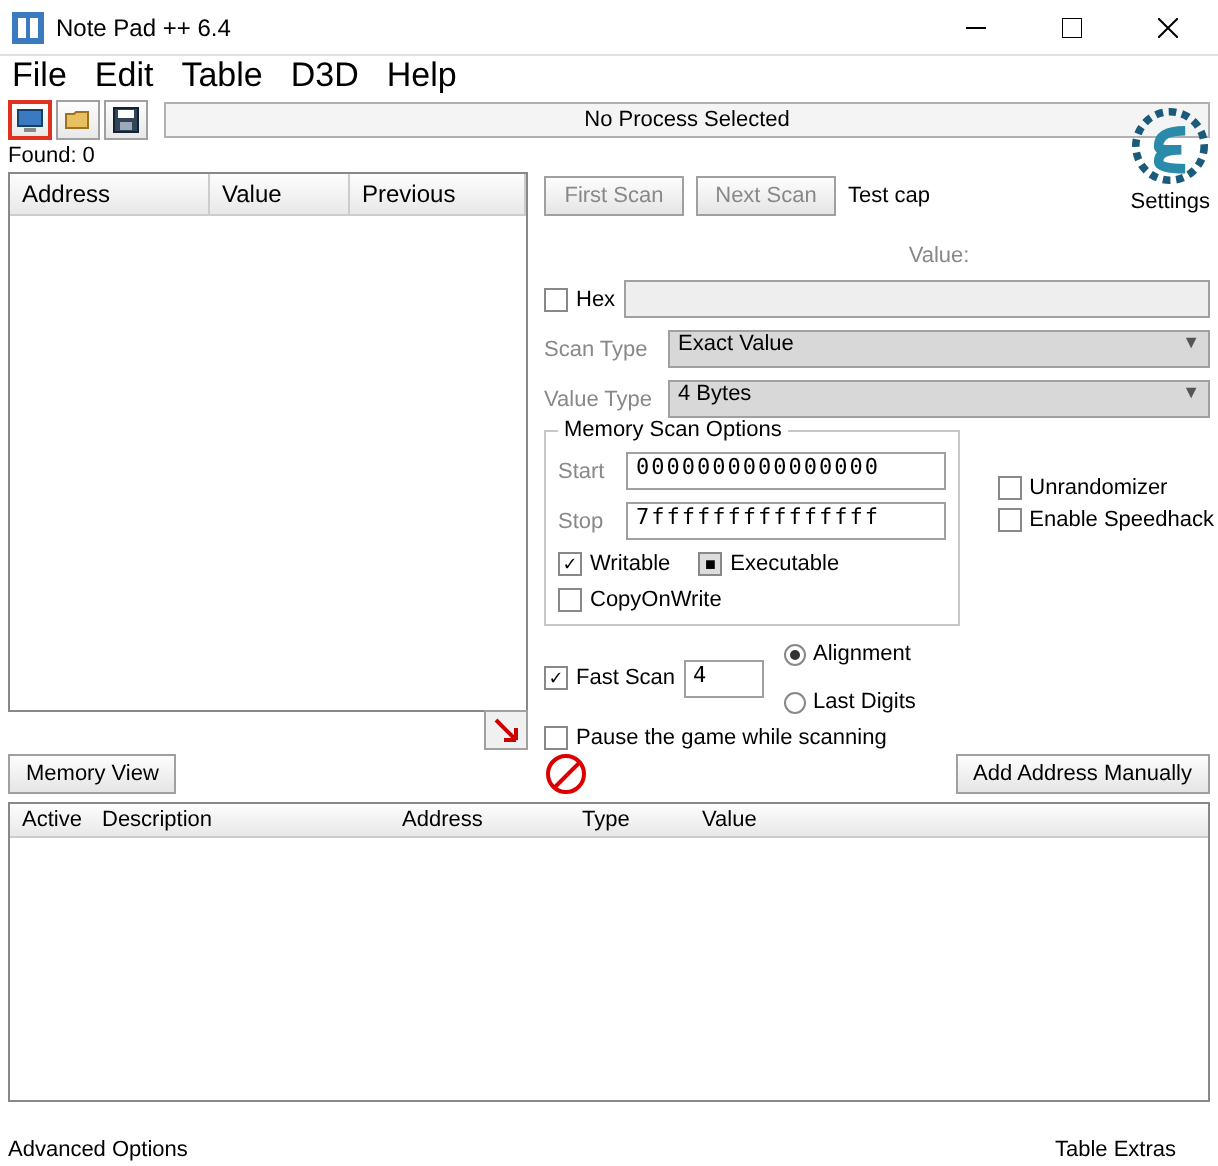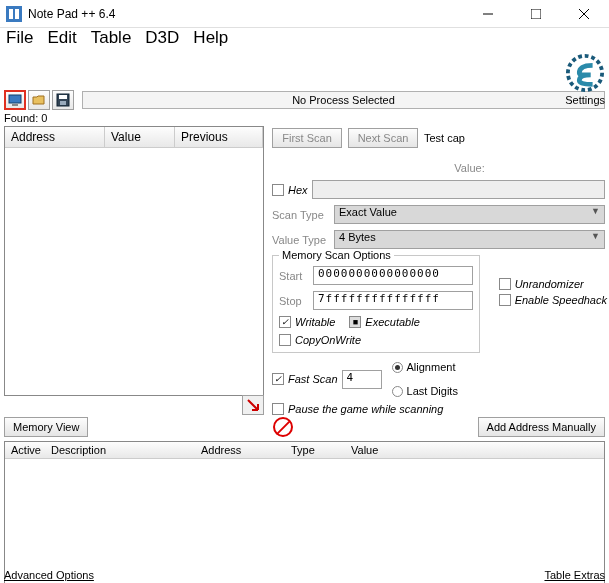--- a/index.html
+++ b/index.html
@@ -7,21 +7,21 @@
 
 .titlebar { height: 28px; display: flex; align-items: center; padding: 0 6px; border-bottom: 1px solid #e0e0e0; }
 .titlebar-icon { width: 16px; height: 16px; margin-right: 6px; }
 .titlebar-title { flex: 1; font-size: 12px; }
 .titlebar-btns { display: flex; gap: 18px; margin-right: 4px; }
 .titlebar-btn { width: 30px; height: 20px; display:flex; align-items:center; justify-content:center; color:#333; }
 
 .menubar { height: 20px; display: flex; align-items: center; padding: 0 6px; gap: 14px; }
 .menubar span { font-size: 17px; }
 
-.toolbar-row { height: 24px; display:flex; align-items:center; padding: 2px 4px; gap: 2px; margin-top: 40px; }
+.toolbar-row { height: 24px; display:flex; align-items:center; padding: 2px 4px; gap: 2px; }
 .tool-btn { width: 22px; height: 20px; border: 1px solid #a0a0a0; background: linear-gradient(#fdfdfd,#e8e8e8); display:flex; align-items:center; justify-content:center; }
 .tool-btn.highlighted { border: 2px solid #e03020; }
 .progress-area { flex:1; margin-left: 6px; height: 18px; border: 1px solid #b0b0b0; background: #f4f4f4; position:relative; display:flex; align-items:center; justify-content:center; }
 .progress-area span { font-size: 11px; color:#000; }
 
 .found-row { padding: 0 4px; font-size: 11px; }
 
 .main-area { display:flex; padding: 2px 4px; gap: 4px; }
 .left-panel { width: 260px; }
 .results-table { border: 1px solid #888; height: 270px; background:#fff; }
@@ -33,21 +33,21 @@
 .btn { border:1px solid #a0a0a0; background: linear-gradient(#fdfdfd,#e5e5e5); padding: 3px 8px; font-size:11px; text-align:center; }
 .btn.disabled { color:#888; }
 .scan-btns { display:flex; gap:6px; align-items:center; }
 .lbl { color:#888; font-size:11px; }
 .field-row { display:flex; align-items:center; gap:4px; margin-top:6px; }
 .combo { border:1px solid #a0a0a0; background:#d8d8d8; height:19px; flex:1; display:flex; align-items:flex-start; padding:0 4px; justify-content:space-between; }
 .combo .chev { font-size:9px; color:#555; }
 .text-input { border:1px solid #a0a0a0; background:#fff; height:19px; flex:1; padding:0 4px; font-family: monospace; font-size:11px; letter-spacing:1px; }
 .group-box { border:1px solid #c8c8c8; padding: 4px 6px 6px 6px; margin-top:6px; position:relative; }
 .group-box .legend { position:absolute; top:-7px; left:6px; background:#fff; padding:0 3px; font-size:11px; }
-.chk { display:flex; align-items:center; gap:4px; font-size:11px;font-style:italic; }
+.chk { display:flex; align-items:center; gap:4px; font-size:11px; }
 .chk .box { width:12px; height:12px; border:1px solid #888; background:#fff; display:flex; align-items:center; justify-content:center; font-size:9px; line-height:1; }
 .radio-col { display:flex; flex-direction:column; gap:12px; }
 .radio { display:flex; align-items:center; gap:4px; font-size:11px; }
 .radio .circ { width:11px; height:11px; border:1px solid #888; border-radius:50%; display:flex; align-items:center; justify-content:center; }
 .radio .dot { width:5px; height:5px; background:#333; border-radius:50%; }
 
 .logo-area { position:absolute; top:54px; right:4px; text-align:center; }
 .logo-svg { width:38px; height:38px; }
 .logo-lbl { font-size:11px; }
 
@@ -56,21 +56,21 @@
 .mid-bar { display:flex; align-items:center; padding: 2px 4px; gap: 40px; }
 .mid-bar .btn { font-size:11px; }
 .forbidden { width:20px; height:20px; border:2px solid #d00; border-radius:50%; position:relative; }
 .forbidden::after { content:""; position:absolute; width:18px; height:2px; background:#d00; top:8px; left:-1px; transform:rotate(-45deg); }
 
 .bottom-table { border:1px solid #888; height:150px; margin: 2px 4px; background:#fff; }
 .bottom-header { display:flex; background: linear-gradient(#fdfdfd,#e8e8e8); border-bottom:1px solid #ccc; }
 .bottom-header .bcol { padding:2px 6px; font-size:11px; }
 .bcol-active{width:40px;} .bcol-desc{width:150px;} .bcol-addr{width:90px;} .bcol-type{width:60px;} .bcol-val{flex:1;}
 
-.footer { position:absolute; bottom:2px; left:0; right:0; display:flex; justify-content:space-between; padding:0 4px; font-size:11px;text-decoration:underline; }
+.footer { position:absolute; bottom:2px; left:0; right:17px; display:flex; justify-content:space-between; padding:0 4px; font-size:11px; }
 
 .side-chks { position:absolute; right:-2px; top:152px; display:flex; flex-direction:column; gap:4px; }
 </style>
 </head>
 <body>
 
 <div class="titlebar">
   <span class="titlebar-icon">
     <svg viewBox="0 0 16 16">
         <rect width="16" height="16" fill="#3a7ac0"></rect>

